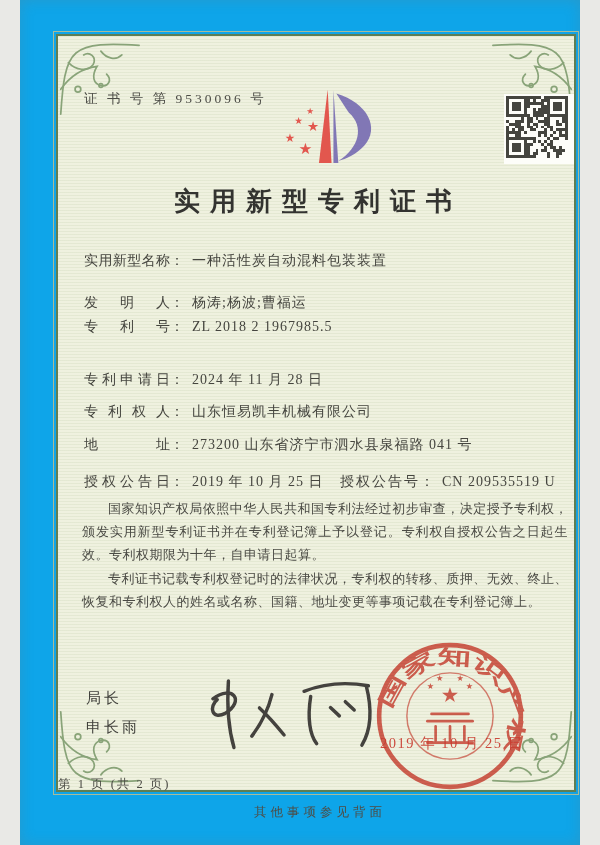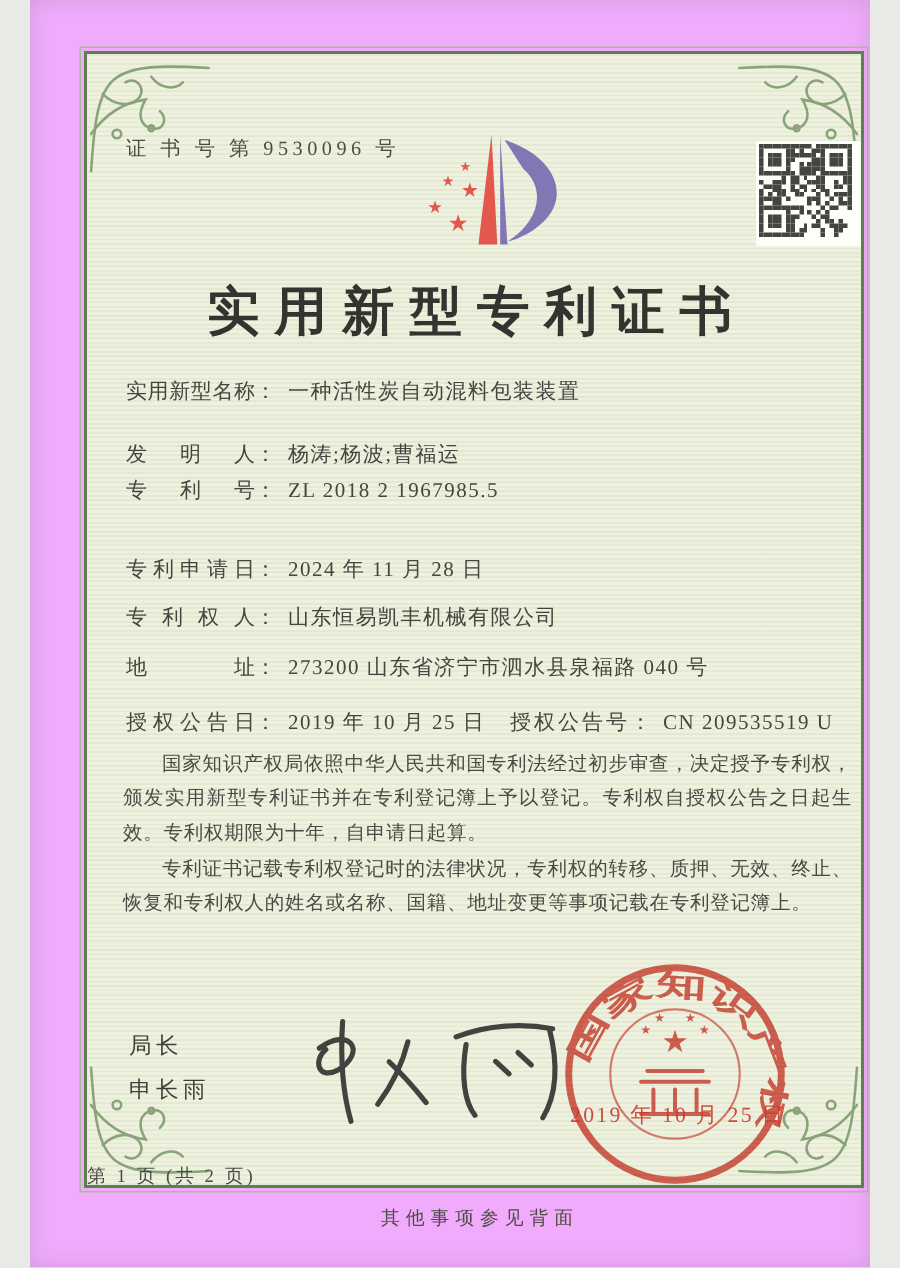--- a/index.html
+++ b/index.html
@@ -1,18 +1,18 @@
 <!DOCTYPE html>
 <html><head>
 <meta charset="utf-8">
 <style>
   html,body{margin:0;padding:0;background:#e9e9e6;}
   .page{
     position:relative;width:560px;height:845px;margin:0 auto;
-    background:#f0abfc;
+    background:#0ea5e9;
     box-shadow:inset 0 0 14px rgba(120,120,110,.25);
     font-family:"Liberation Serif","DejaVu Serif",serif;
     color:#42423e;overflow:hidden;
   }
   
   .cert{
     position:absolute;left:36px;top:34px;width:520px;height:758px;
     border:2px solid #5e7e54;outline:1px solid #a8bb99;outline-offset:2px;
     background:
       repeating-linear-gradient(0deg, rgba(130,156,100,.10) 0 1px, rgba(0,0,0,0) 1px 3px),
@@ -29,21 +29,21 @@
     position:absolute;left:26px;top:54px;font-size:13.5px;letter-spacing:3px;color:#4c4c46;
   }
   .logo{position:absolute;left:202px;top:40px;width:145px;height:115px;}
   .qr{position:absolute;left:446px;top:58px;width:66px;height:66px;background:#fdfdf9;padding:2px;}
   .qr-grid{display:grid;width:62px;height:62px;grid-template-columns:repeat(21,1fr);grid-template-rows:repeat(21,1fr);}
   .qr-grid i{display:block;}
   .qr-grid i.b{background:#45453f;}
 
   .title{
     position:absolute;left:0;top:148px;width:520px;text-align:center;
-    font-size:35px;font-weight:700;letter-spacing:10px;color:#333330;
+    font-size:26px;font-weight:700;letter-spacing:10px;color:#333330;
   }
 
   .frow{position:absolute;left:26px;font-size:14px;white-space:nowrap;color:#45453f;}
   .flabel{display:inline-block;width:86px;text-align:justify;text-align-last:justify;vertical-align:bottom;}
   .fcolon{margin-right:8px;}
   .fvalue{letter-spacing:1px;}
   .grant2{position:absolute;left:256px;top:0;font-family:Liberation Serif, serif;}
 
   .bodytext{
     position:absolute;left:24px;top:462px;width:486px;
@@ -585,21 +585,21 @@
     <div class="frow" style="top:282px">
       <span class="flabel">专利号</span><span class="fcolon">：</span><span class="fvalue">ZL 2018 2 1967985.5</span>
     </div>
     <div class="frow" style="top:335px">
       <span class="flabel">专利申请日</span><span class="fcolon">：</span><span class="fvalue">2024 年 11 月 28 日</span>
     </div>
     <div class="frow" style="top:367px">
       <span class="flabel">专利权人</span><span class="fcolon">：</span><span class="fvalue">山东恒易凯丰机械有限公司</span>
     </div>
     <div class="frow" style="top:400px">
-      <span class="flabel">地址</span><span class="fcolon">：</span><span class="fvalue">273200 山东省济宁市泗水县泉福路 040 号</span>
+      <span class="flabel">地址</span><span class="fcolon">：</span><span class="fvalue">273200 山东省济宁市泗水县泉福路 041 号</span>
     </div>
 
     <div class="frow" style="top:437px;width:486px">
       <span class="flabel">授权公告日</span><span class="fcolon">：</span><span class="fvalue">2019 年 10 月 25 日</span>
       <span class="grant2">
         <span style="letter-spacing:2px">授权公告号</span><span class="fcolon">：</span><span class="fvalue">CN 209535519 U</span>
       </span>
     </div>
 
     <div class="bodytext">

